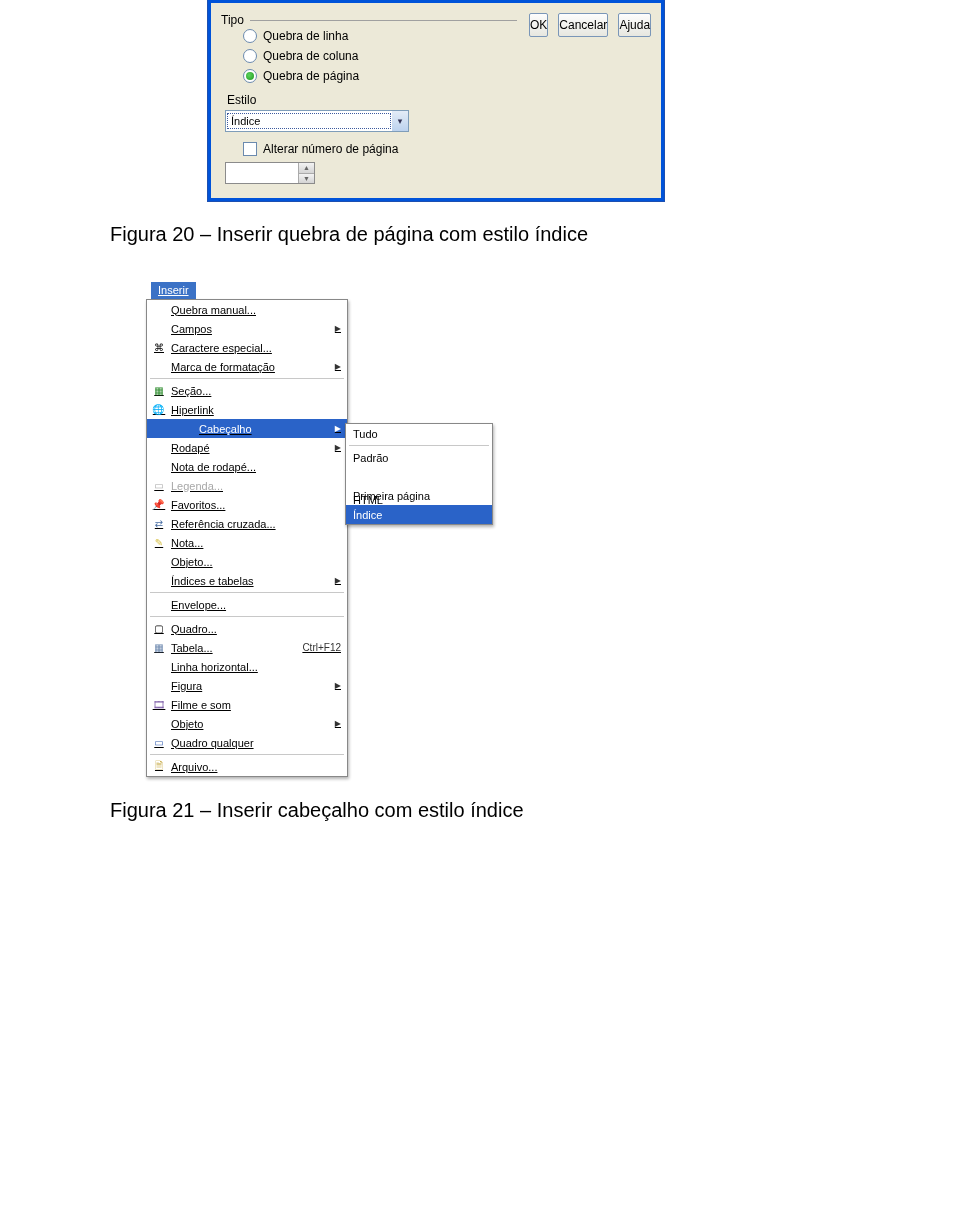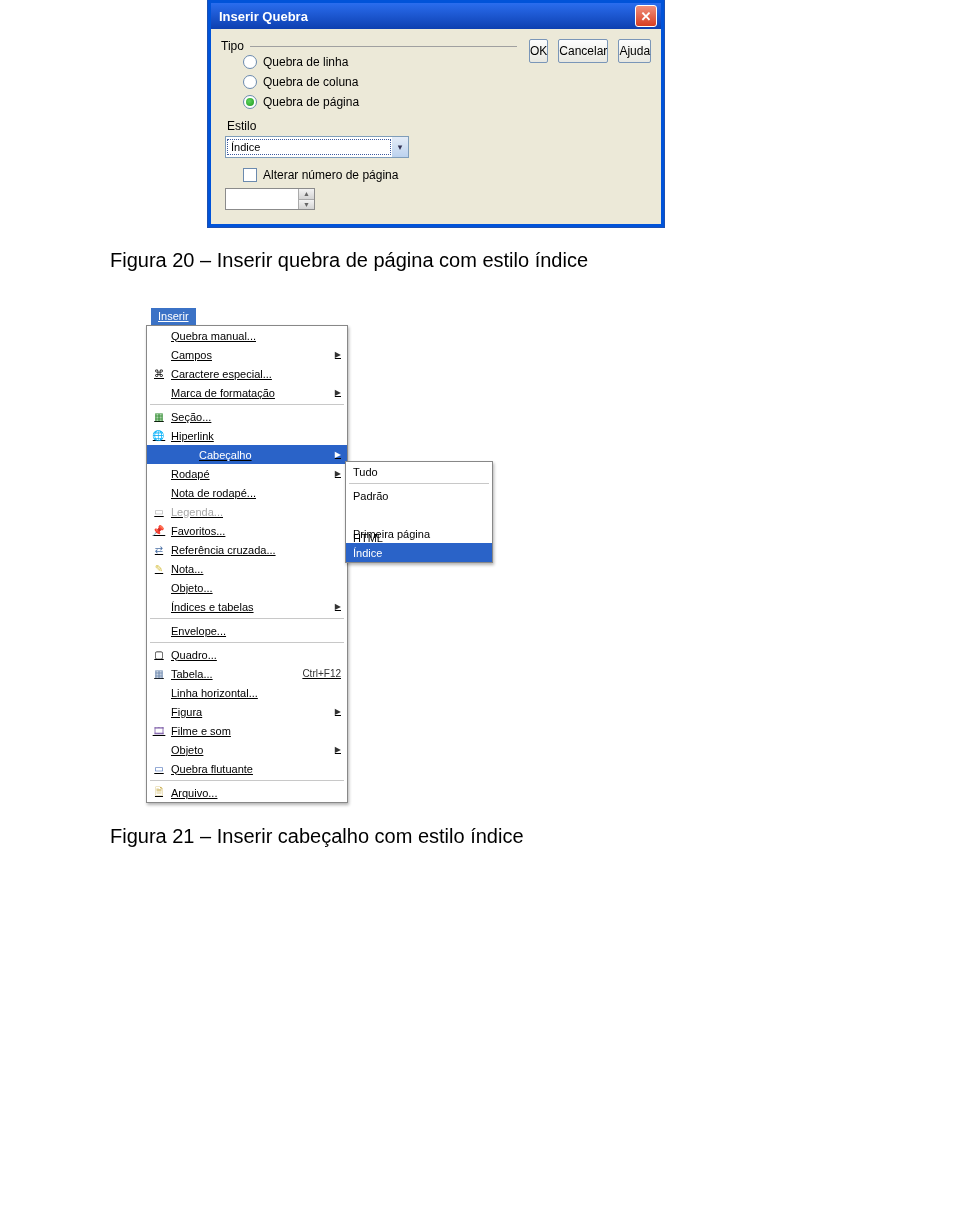--- a/index.html
+++ b/index.html
@@ -43,34 +43,30 @@
 .mrow{display:flex;align-items:center;height:19px;padding:0 6px 0 3px;gap:3px;}
 .mrow .ic{width:18px;height:16px;display:flex;align-items:center;justify-content:center;font-size:10px;}
 .mrow .lbl{flex:1;}
 .mrow .sc{font-size:10px;color:#333;}
 .mrow .ar{font-size:8px;color:#333;}
 .sep{height:1px;background:#c8c8c8;margin:2px 3px;}
 .mrow.hl{background:#2a63c8;color:#fff;gap:31px;}
 .mrow.hl .ar,.mrow.hl .sc{color:#fff;}
 .mrow.dim{color:#a8a8a8;}
 
-.submenu{position:absolute;left:198px;top:16px;width:146px;background:#fff;border:1px solid #888;box-shadow:1px 2px 3px rgba(0,0,0,.3);}
+.submenu{position:absolute;left:198px;top:4px;width:146px;background:#fff;border:1px solid #888;box-shadow:1px 2px 3px rgba(0,0,0,.3);}
 .menu-cabecalho-wrap{position:relative;}
 </style>
 </head>
 <body>
 
 <div class="page">
 
   <div class="dialog-wrap">
     <div class="dialog">
-      <div class="titlebar">
-        <span>Inserir Quebra</span>
-        <div class="closebtn">✕</div>
-      </div>
       <div class="dialog-body">
         <div class="dlg-left">
           <div class="grpline">
             <span>Tipo</span>
             <div class="hr"></div>
           </div>
           <div class="dlg-indent">
             <div class="radio">
                 <div class="rdot"></div>
                 <span>Quebra de linha</span>
@@ -235,21 +231,21 @@
             <div class="ic" style="color:#7b5aa6;">🎞</div>
             <div class="lbl">Filme e som</div>
           </div>
         <div class="mrow">
             <div class="ic"></div>
             <div class="lbl">Objeto</div>
             <div class="ar">▶</div>
           </div>
         <div class="mrow">
             <div class="ic" style="color:#3b63b3;">▭</div>
-            <div class="lbl">Quebra flutuante</div>
+            <div class="lbl">Quadro qualquer</div>
           </div>
         <div class="sep"></div>
         <div class="mrow">
             <div class="ic" style="color:#c0a030;">🗎</div>
             <div class="lbl">Arquivo...</div>
           </div>
       </div>
     </div>
   </div>
 

